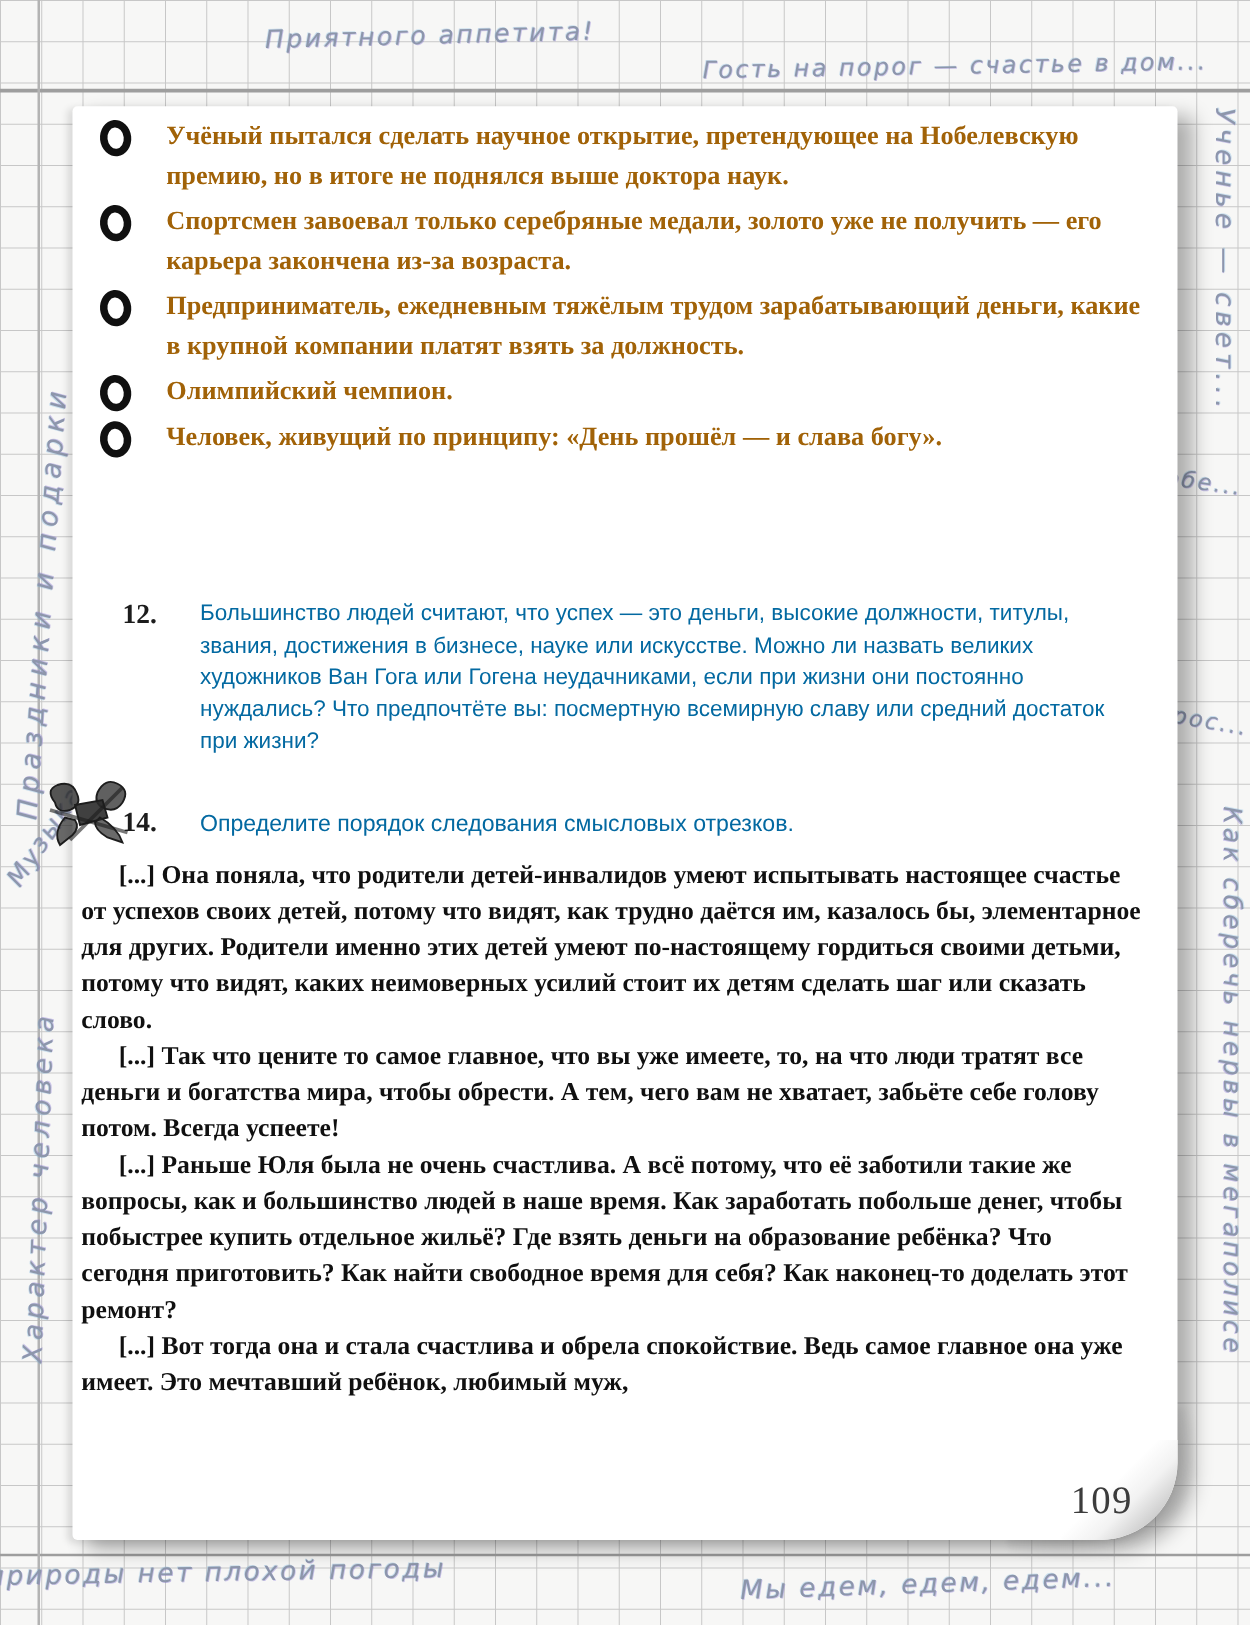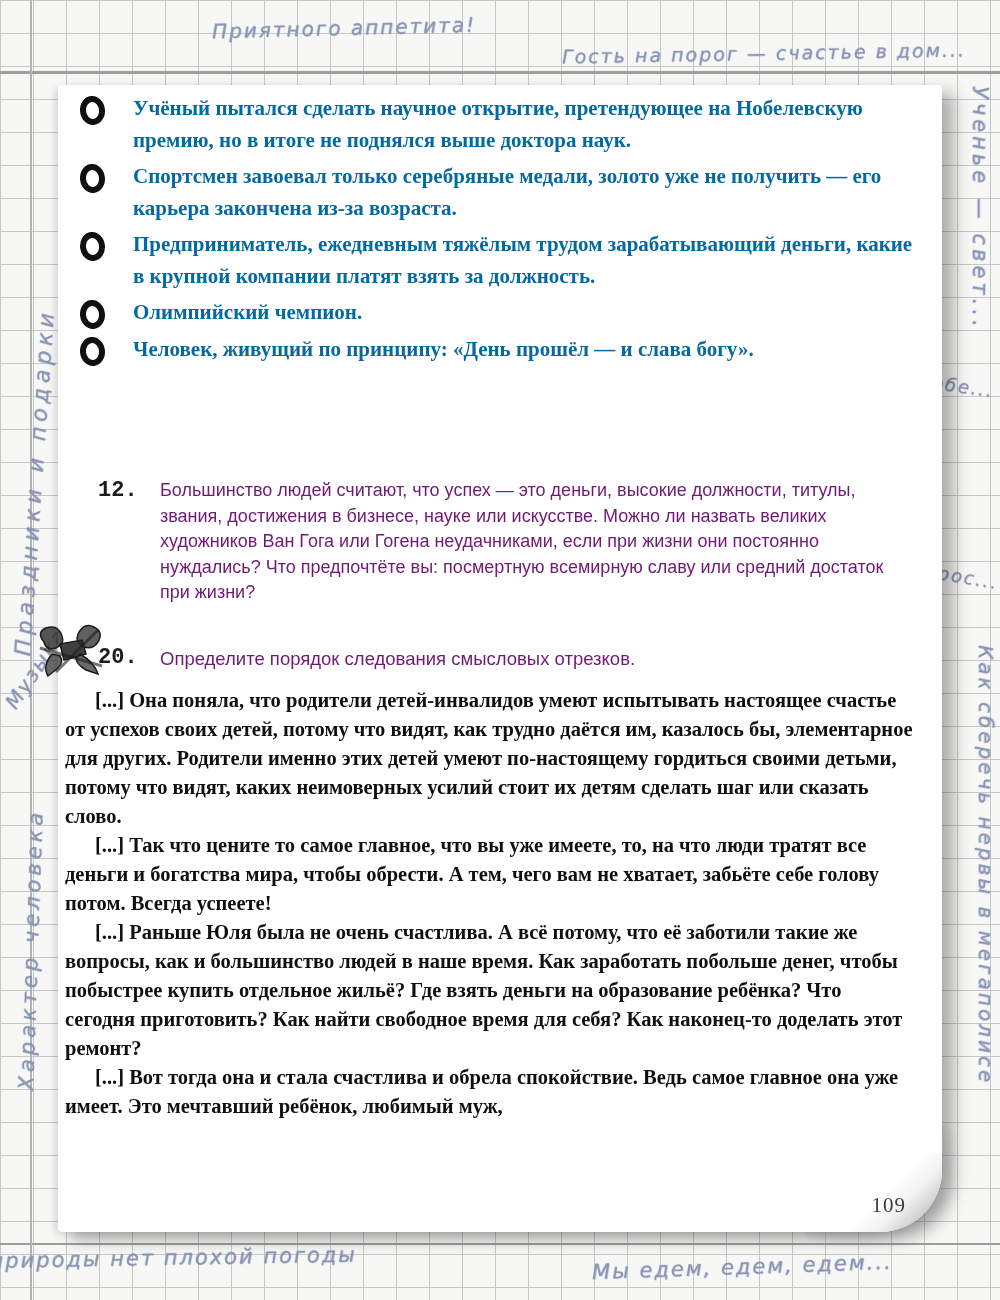--- a/index.html
+++ b/index.html
@@ -56,54 +56,54 @@
   .options{position:absolute;top:8px;left:22px;right:26px;margin:0;padding:0;list-style:none;}
   .option{display:flex;gap:28px;margin-bottom:5px;}
   .bullet{
     flex:0 0 auto;width:25px;height:29px;margin-top:3px;
     border:6px solid #101010;border-radius:50%;
     background:#fff;box-sizing:border-box;
     transform:rotate(-6deg);
   }
   .option-text{
     font-family:"Liberation Serif","DejaVu Serif",serif;
-    font-weight:700;color:#0369a1;
+    font-weight:700;color:#a16207;
     font-size:21px;line-height:31.5px;
   }
 
   
   .ex{position:absolute;display:flex;gap:16px;}
   .ex-num{
-    font-family:Liberation Mono, monospace;font-weight:700;
+    font-family:Liberation Serif, serif;font-weight:700;
     font-size:22px;color:#1c1c1c;flex:0 0 46px;line-height:25px;
   }
   .ex-text{
     font-family:"Liberation Sans",sans-serif;font-weight:400;
-    font-size:18px;line-height:25.5px;color:#701a75;
+    font-size:18px;line-height:25.5px;color:#0369a1;
   }
   .ex12{top:393px;left:40px;width:812px;}
   .ex13{top:560px;left:40px;width:812px;}
   .ex13 .ex-text{font-size:18.5px;line-height:27px;}
 
   .sketch-icon{position:absolute;left:-26px;top:535px;width:78px;height:66px;}
 
   
   .passages{position:absolute;top:601px;left:7px;width:848px;}
   .passage{
     margin:0;
     font-family:"Liberation Serif","DejaVu Serif",serif;
     font-weight:700;color:#101010;
     font-size:20.5px;line-height:29px;
     text-indent:30px;
     text-align:left;
   }
   .page-number{
     position:absolute;right:36px;bottom:14px;
     font-family:"Liberation Serif",serif;
-    font-size:21px;font-weight:400;color:#3c3c3c;
+    font-size:31px;font-weight:400;color:#3c3c3c;
     letter-spacing:1px;
   }
 </style>
 </head>
 <body>
 
 <div class="paper-bg"></div>
 <div class="rule-h" style="top:71px;height:3px;"></div>
 <div class="rule-h" style="top:1243px;height:2px;"></div>
 <div class="rule-v" style="left:30px;width:2px;"></div>
@@ -160,21 +160,21 @@
       <path d="M46 14 Q52 2 62 7 Q72 12 66 22 Q60 31 50 26 Q43 22 46 14 Z" fill-opacity="0.75"></path>
       <path d="M28 24 L50 20 L54 34 L32 40 Z" fill-opacity="0.9"></path>
       <path d="M20 34 Q10 46 16 56 L26 48 Q32 42 28 36 Z" fill-opacity="0.7"></path>
       <path d="M48 34 Q62 42 66 54 L54 50 Q44 44 44 38 Z" fill-opacity="0.7"></path>
       <path d="M8 28 L70 46" fill="none" stroke-width="3" stroke-opacity="0.6"></path>
       <path d="M66 10 L24 52" fill="none" stroke-width="3" stroke-opacity="0.6"></path>
     </g>
   </svg>
 
   <div class="ex ex13">
-    <span class="ex-num">20.</span>
+    <span class="ex-num">14.</span>
     <span class="ex-text">Определите порядок следования смысловых отрезков.</span>
   </div>
 
   <div class="passages">
     <p class="passage">[...] Она поняла, что родители детей-инвалидов умеют испытывать настоящее счастье от успехов своих детей, потому что видят, как трудно даётся им, казалось бы, элементарное для других. Родители именно этих детей умеют по-настоящему гордиться своими детьми, потому что видят, каких неимоверных усилий стоит их детям сделать шаг или сказать слово.</p>
     <p class="passage">[...] Так что цените то самое главное, что вы уже имеете, то, на что люди тратят все деньги и богатства мира, чтобы обрести. А тем, чего вам не хватает, забьёте себе голову потом. Всегда успеете!</p>
     <p class="passage">[...] Раньше Юля была не очень счастлива. А всё потому, что её заботили такие же вопросы, как и большинство людей в наше время. Как заработать побольше денег, чтобы побыстрее купить отдельное жильё? Где взять деньги на образование ребёнка? Что сегодня приготовить? Как найти свободное время для себя? Как наконец-то доделать этот ремонт?</p>
     <p class="passage">[...] Вот тогда она и стала счастлива и обрела спокойствие. Ведь самое главное она уже имеет. Это мечтавший ребёнок, любимый муж,</p>
   </div>
 

